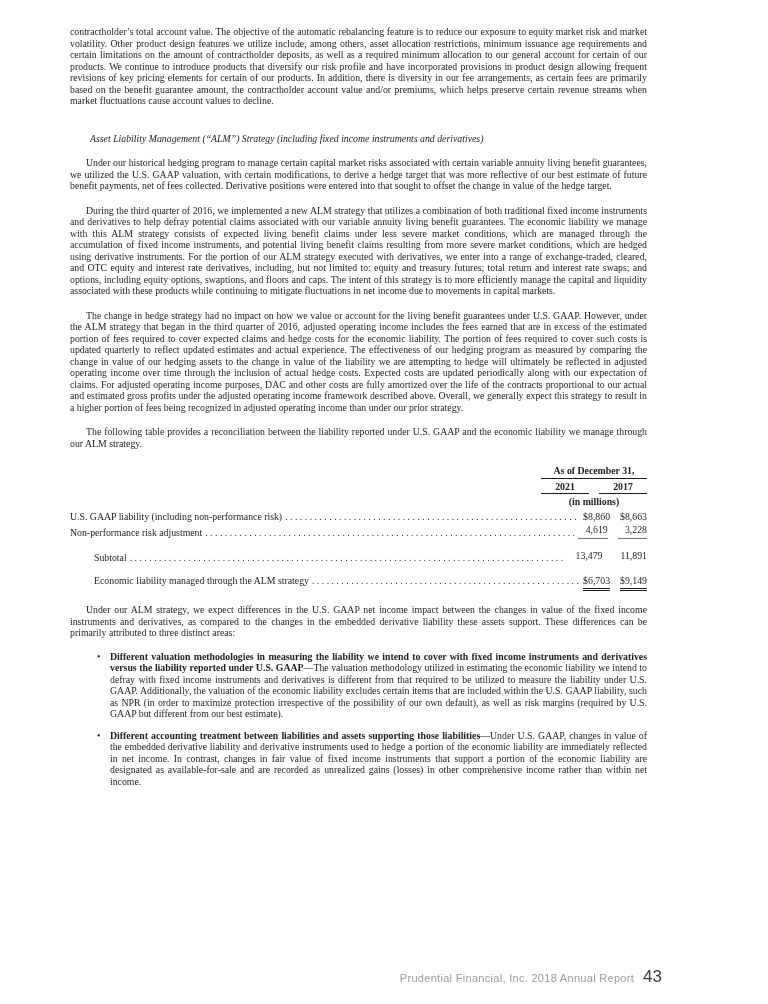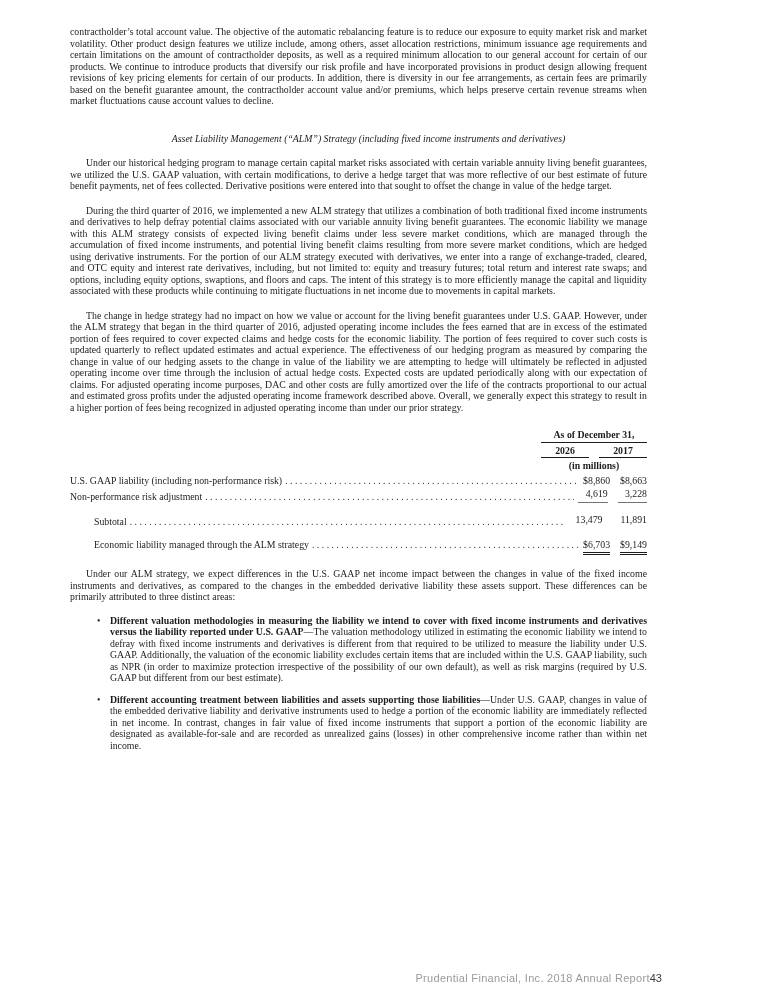--- a/index.html
+++ b/index.html
@@ -15,21 +15,21 @@
     line-height: 11.5px;
     color: #1c1c1c;
     overflow: hidden;
   }
   p { margin: 0; text-align: justify; }
   p.indent { text-indent: 16px; }
   .gap { margin-top: 13px; }
   .section-heading {
     margin: 26px 0 0 20px;
     font-style: italic;
-    text-align: center;
+    text-align: left;
   }
   
   .fin-table { margin-top: 16px; }
   .valw { width: 48px; }
   .thead-span {
     margin-left: auto; width: 106px; text-align: center;
     font-weight: bold; border-bottom: 1px solid #1c1c1c; padding-bottom: 1px;
   }
   .thead-years { display: flex; justify-content: flex-end; margin-top: 1px; }
   .thead-years .ycell {
@@ -56,42 +56,43 @@
   ul.bullets li + li { margin-top: 10px; }
   ul.bullets li::before { content: "\2022"; position: absolute; left: -13px; top: 0; }
   .b { font-weight: bold; }
   
   .footer {
     position: absolute; right: 18px; bottom: 20px;
     display: flex; align-items: baseline;
     font-family: "Liberation Sans", "DejaVu Sans", sans-serif;
   }
   .footer .report { font-size: 11px; color: #9b9b9b; letter-spacing: 0.3px; }
-  .footer .pagenum { font-size: 11px; color: #3c3c3c; }
+  .footer .pagenum { font-size: 17px; color: #3c3c3c; margin-left: 9px; }
 </style>
 </head>
 <body>
 
 <div class="page">
 
   <p>contractholder’s total account value. The objective of the automatic rebalancing feature is to reduce our exposure to equity market risk and market volatility. Other product design features we utilize include, among others, asset allocation restrictions, minimum issuance age requirements and certain limitations on the amount of contractholder deposits, as well as a required minimum allocation to our general account for certain of our products. We continue to introduce products that diversify our risk profile and have incorporated provisions in product design allowing frequent revisions of key pricing elements for certain of our products. In addition, there is diversity in our fee arrangements, as certain fees are primarily based on the benefit guarantee amount, the contractholder account value and/or premiums, which helps preserve certain revenue streams when market fluctuations cause account values to decline.</p>
 
   <p class="section-heading">Asset Liability Management (“ALM”) Strategy (including fixed income instruments and derivatives)</p>
 
   <p class="indent gap">Under our historical hedging program to manage certain capital market risks associated with certain variable annuity living benefit guarantees, we utilized the U.S. GAAP valuation, with certain modifications, to derive a hedge target that was more reflective of our best estimate of future benefit payments, net of fees collected. Derivative positions were entered into that sought to offset the change in value of the hedge target.</p>
 
   <p class="indent gap">During the third quarter of 2016, we implemented a new ALM strategy that utilizes a combination of both traditional fixed income instruments and derivatives to help defray potential claims associated with our variable annuity living benefit guarantees. The economic liability we manage with this ALM strategy consists of expected living benefit claims under less severe market conditions, which are managed through the accumulation of fixed income instruments, and potential living benefit claims resulting from more severe market conditions, which are hedged using derivative instruments. For the portion of our ALM strategy executed with derivatives, we enter into a range of exchange-traded, cleared, and OTC equity and interest rate derivatives, including, but not limited to: equity and treasury futures; total return and interest rate swaps; and options, including equity options, swaptions, and floors and caps. The intent of this strategy is to more efficiently manage the capital and liquidity associated with these products while continuing to mitigate fluctuations in net income due to movements in capital markets.</p>
 
   <p class="indent gap">The change in hedge strategy had no impact on how we value or account for the living benefit guarantees under U.S. GAAP. However, under the ALM strategy that began in the third quarter of 2016, adjusted operating income includes the fees earned that are in excess of the estimated portion of fees required to cover expected claims and hedge costs for the economic liability. The portion of fees required to cover such costs is updated quarterly to reflect updated estimates and actual experience. The effectiveness of our hedging program as measured by comparing the change in value of our hedging assets to the change in value of the liability we are attempting to hedge will ultimately be reflected in adjusted operating income over time through the inclusion of actual hedge costs. Expected costs are updated periodically along with our expectation of claims. For adjusted operating income purposes, DAC and other costs are fully amortized over the life of the contracts proportional to our actual and estimated gross profits under the adjusted operating income framework described above. Overall, we generally expect this strategy to result in a higher portion of fees being recognized in adjusted operating income than under our prior strategy.</p>
 
+  <p class="indent gap">The following table provides a reconciliation between the liability reported under U.S. GAAP and the economic liability we manage through our ALM strategy.</p>
 
   <div class="fin-table">
     <div class="thead-span">As of December 31,</div>
     <div class="thead-years">
-      <div class="ycell valw">2026</div>
+      <div class="ycell valw">2021</div>
       <div class="ycell valw">2017</div>
     </div>
     <div class="tunits">(in millions)</div>
 
     <div class="trow">
       <span class="tlabel">U.S. GAAP liability (including non-performance risk)</span>
       <span class="leader"></span>
       <span class="tval valw">
           <span>$</span>
           <span>8,860</span>

